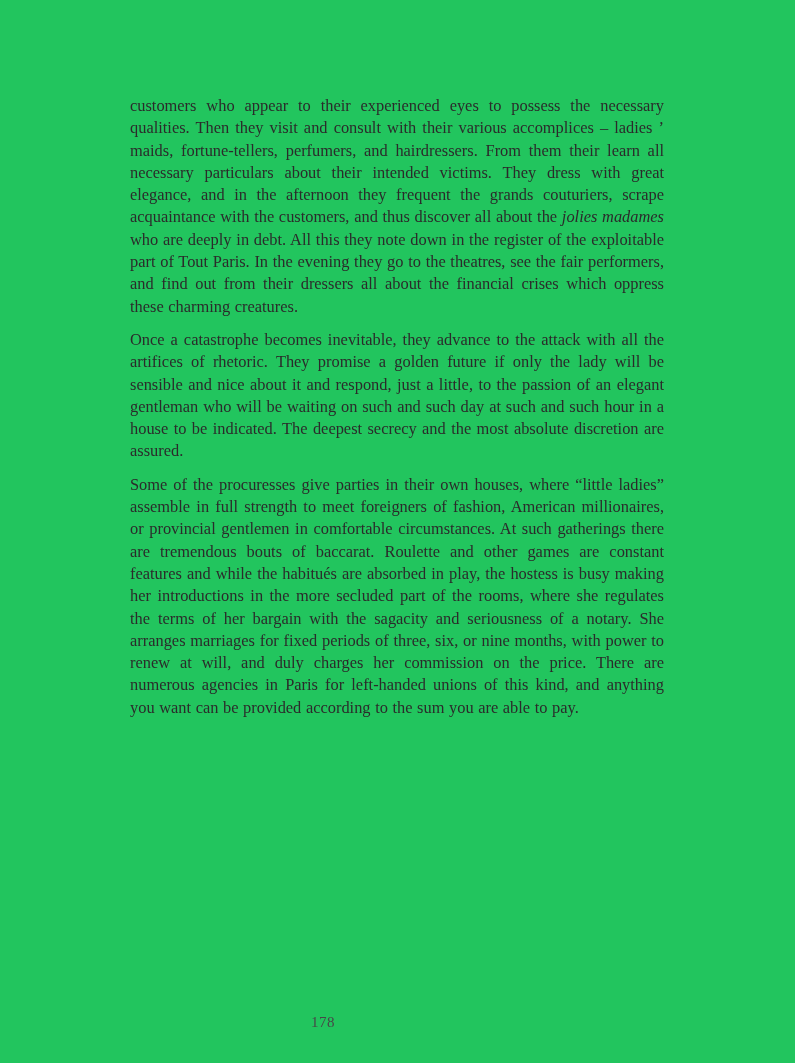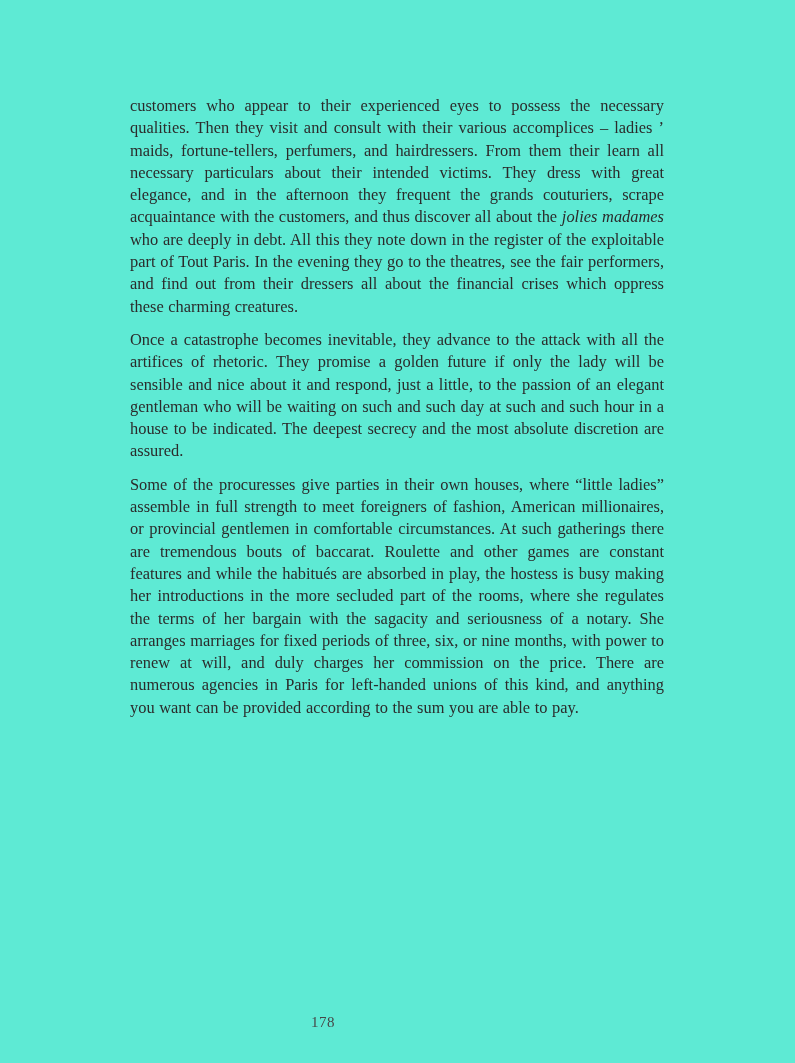--- a/index.html
+++ b/index.html
@@ -10,21 +10,21 @@
     width: 795px;
     height: 1063px;
     background: #ffffff;
     position: relative;
     overflow: hidden;
     font-family: "Liberation Serif", serif;
   }
   .page {
     position: absolute;
     inset: 0;
-    background: #5eead4;
+    background: #22c55e;
   }
   .text-block {
     position: absolute;
     left: 130px;
     top: 95px;
     width: 534px;
     color: #2b2b2b;
   }
   .para {
     margin: 0 0 11px 0;

